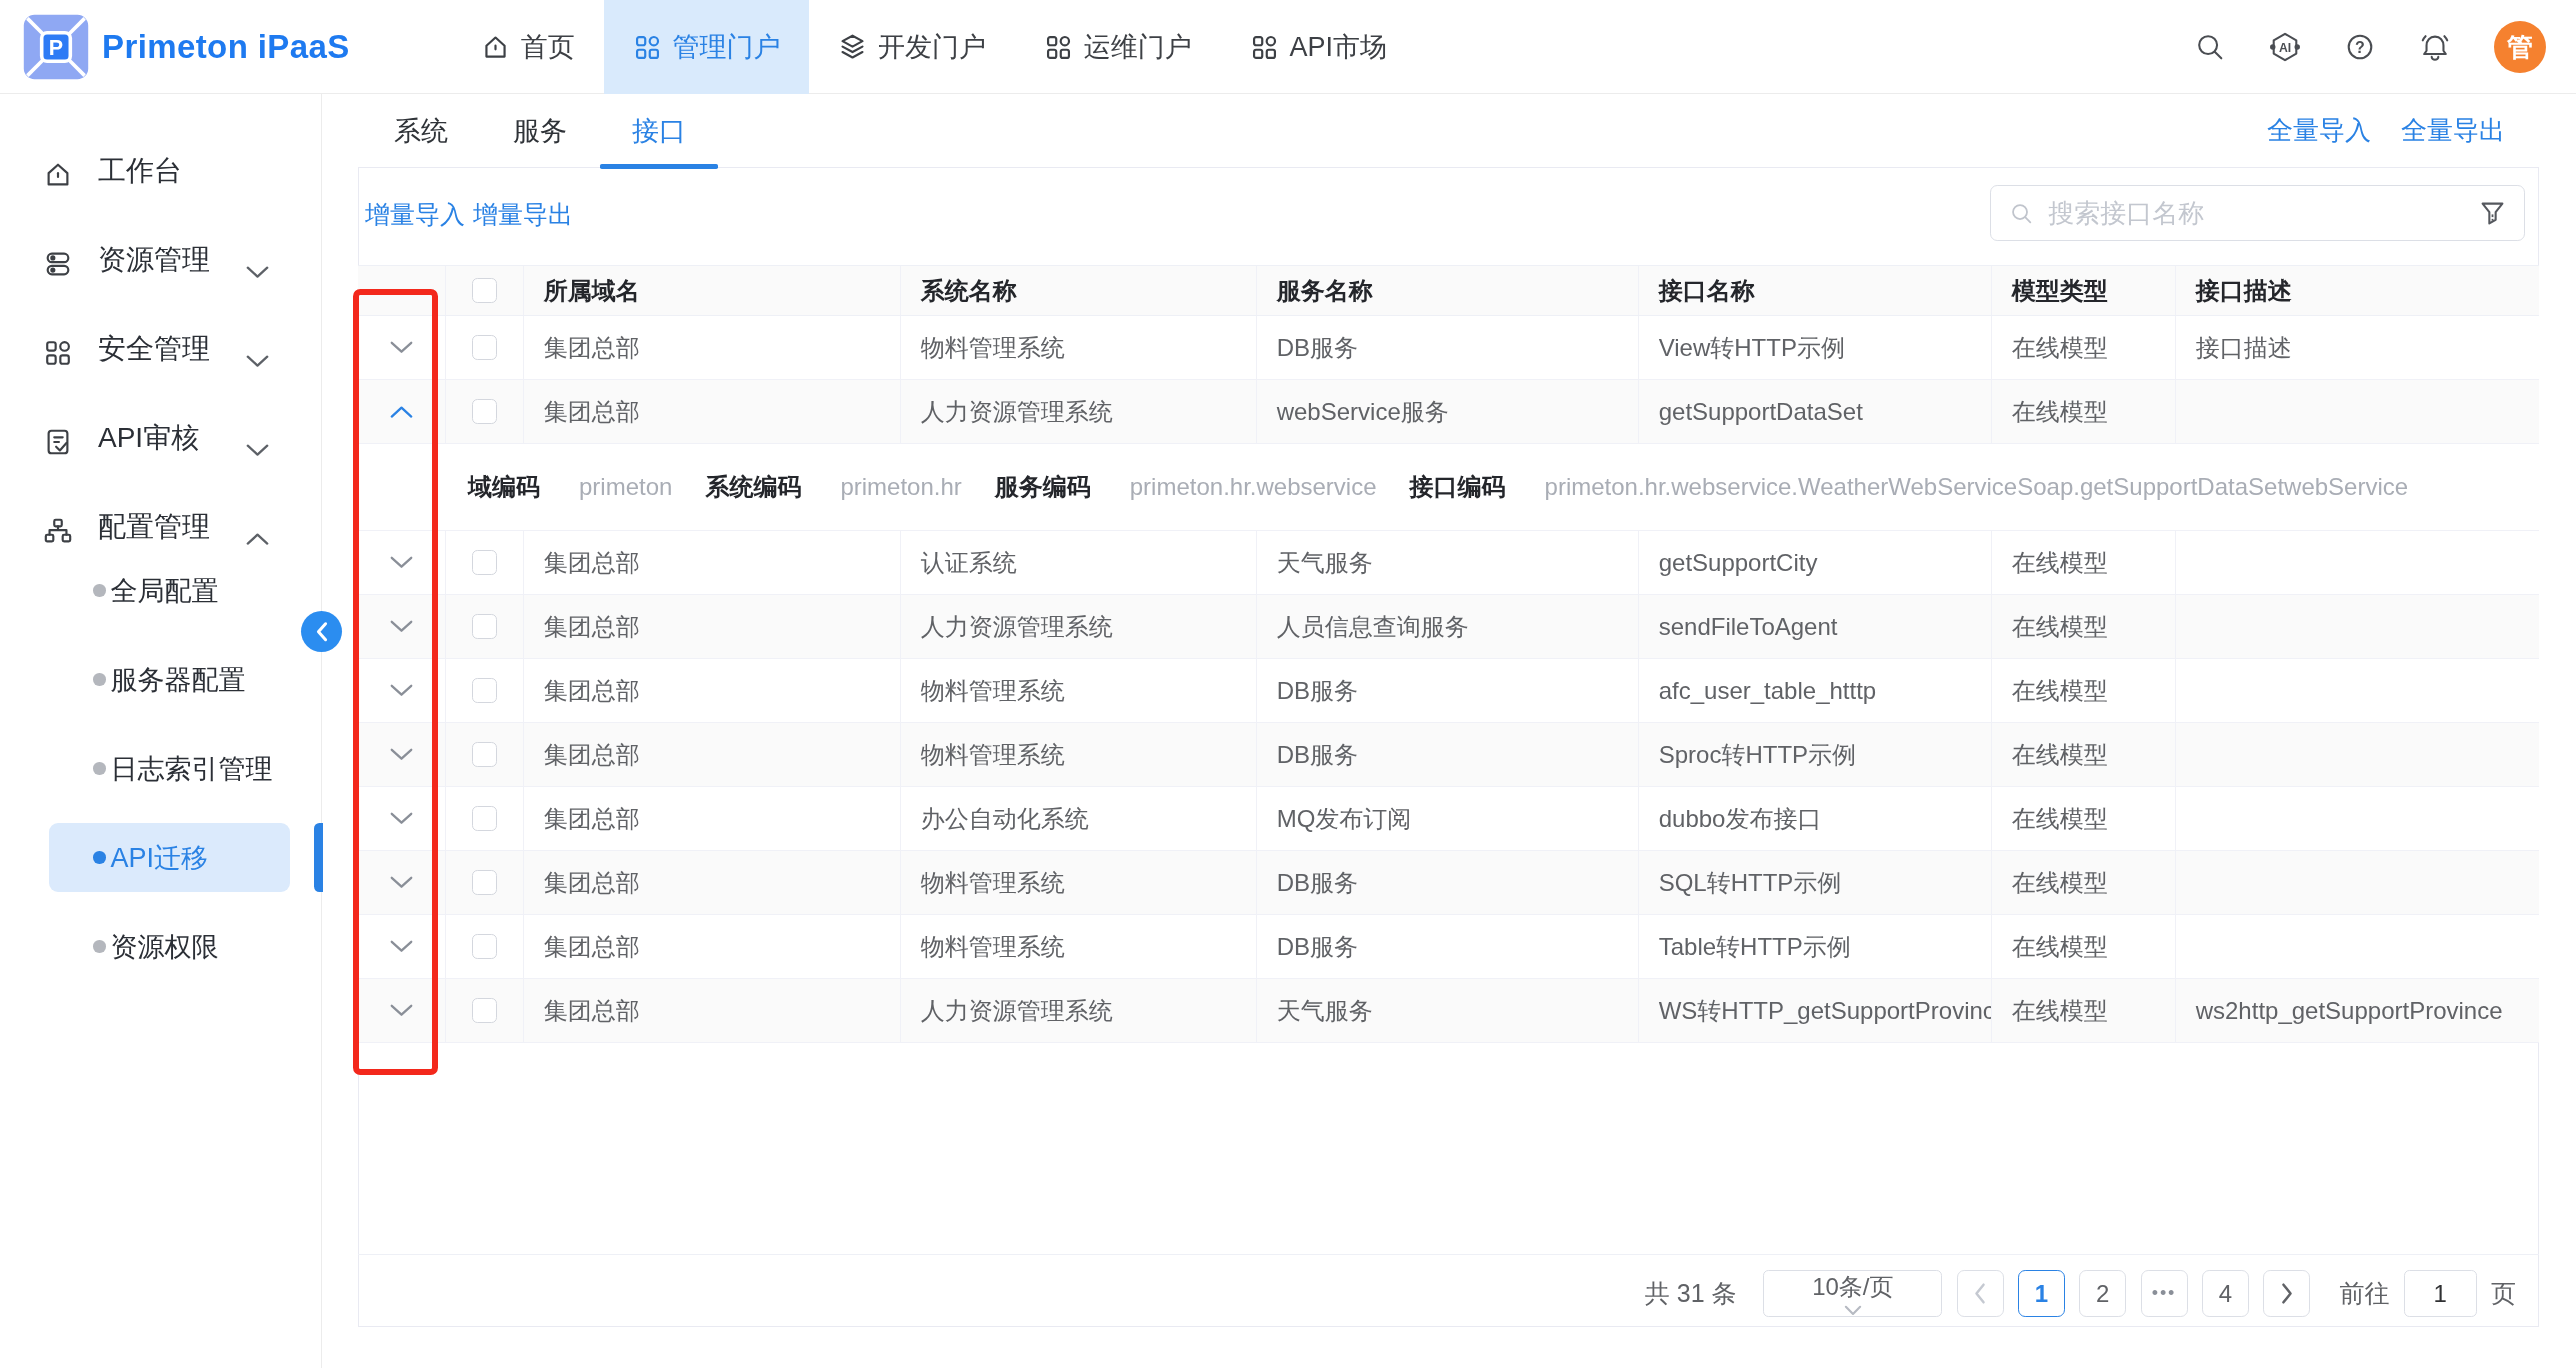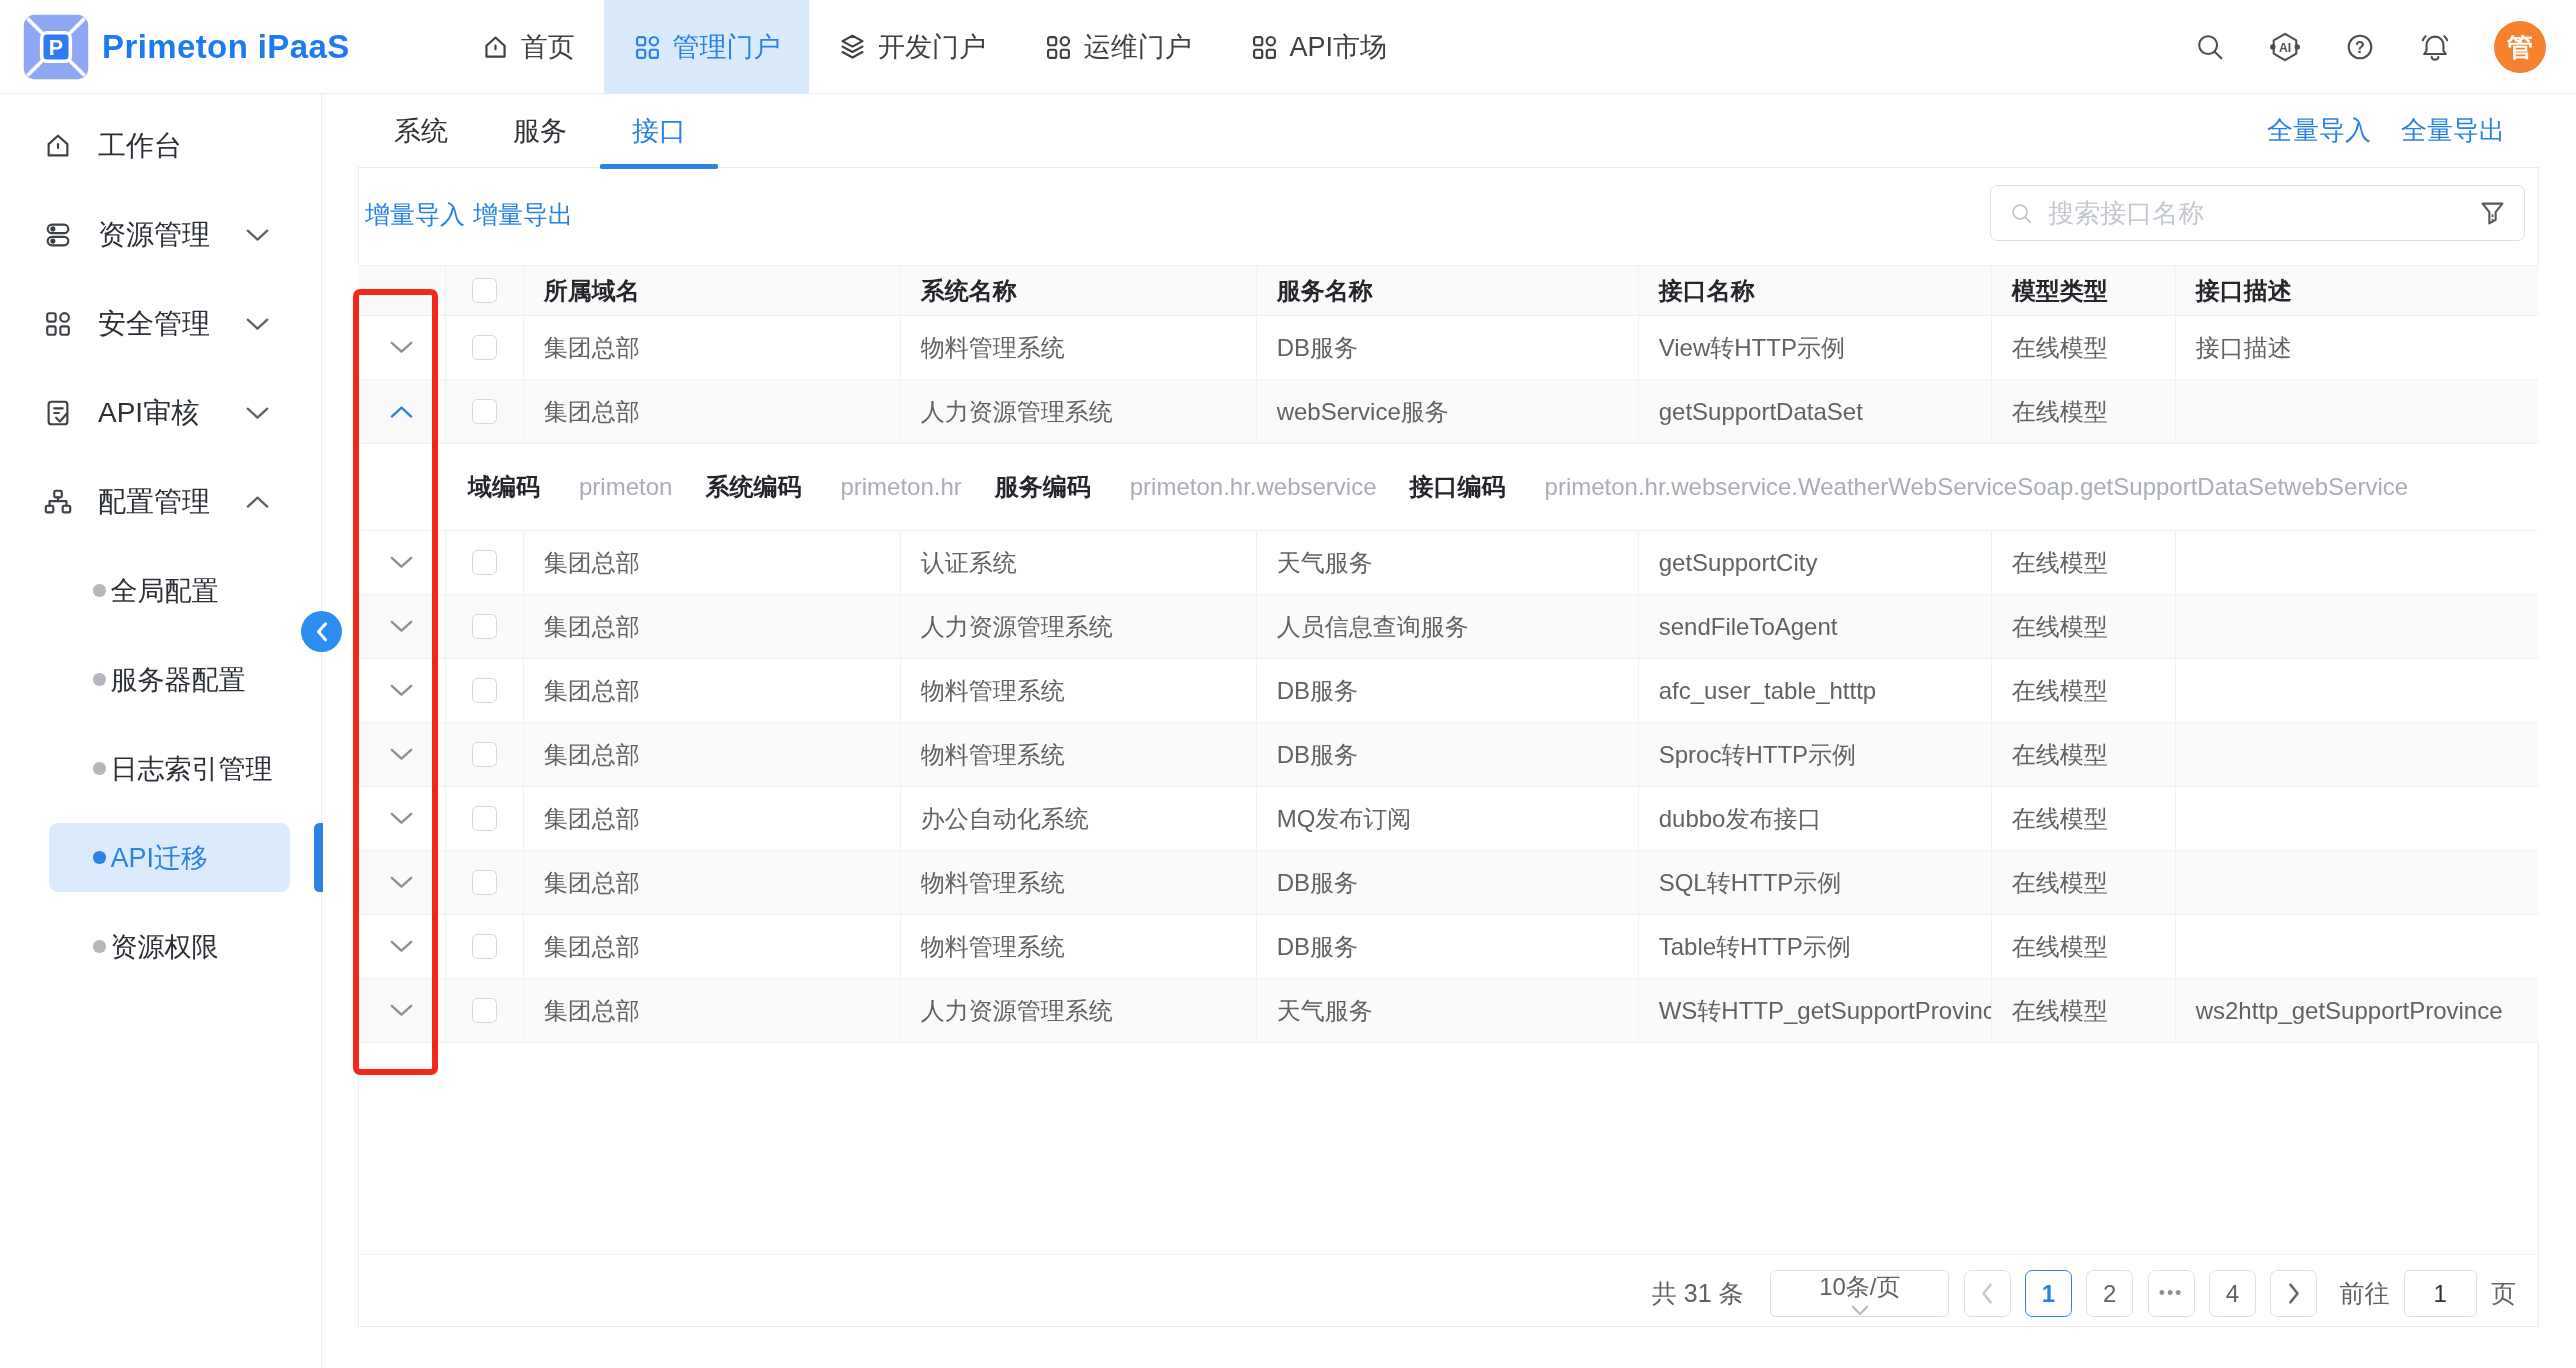--- a/index.html
+++ b/index.html
@@ -18,21 +18,21 @@
   .nav-item.active { background:#d9eafc; color:#2a82e4; }
   .nav-item.active svg { stroke:#2a82e4; }
   .top-icons { position:absolute; right:30px; top:0; height:94px; display:flex; align-items:center; gap:43px; }
   .top-icons svg { width:32px; height:32px; stroke:#4a4d52; fill:none; stroke-width:2.2; stroke-linecap:round; stroke-linejoin:round; }
   .avatar { width:52px; height:52px; border-radius:50%; background:#f5812f; color:#fff; font-size:26px;
             display:flex; align-items:center; justify-content:center; font-weight:bold; }
 
   
   .sidebar { position:absolute; left:0; top:94px; width:322px; height:1274px; background:#fff;
              border-right:1.8px solid #ececec; z-index:20; padding-top:7.2px; }
-  .side-item { position:relative; height:89px; display:flex; align-items:center; padding-left:43px; gap:25px;
+  .side-item { position:relative; height:89px; display:flex; align-items:flex-end; padding-left:43px; gap:25px;
                font-size:28px; color:#2b2f36; cursor:pointer; }
   .side-item svg.ic { width:30px; height:30px; stroke:#3d4045; fill:none; stroke-width:2.3; stroke-linecap:round; stroke-linejoin:round; }
   .side-item svg.chev { position:absolute; right:52px; width:23px; height:14.3px; stroke:#5d6167; fill:none; stroke-width:2.6; stroke-linecap:round; stroke-linejoin:round; }
   .side-item svg.chev.up { transform:rotate(180deg); }
   .sub-item { position:relative; height:89px; display:flex; align-items:center; padding-left:93px; gap:5px;
               font-size:27px; color:#2b2f36; cursor:pointer; }
   .sub-item .dot { width:12.5px; height:12.5px; border-radius:50%; background:#b4b7bd; flex:0 0 auto; position:relative; z-index:2; }
   .sub-item .lbl { position:relative; z-index:2; }
   .sub-item.active { color:#2a82e4; }
   .sub-item.active .dot { background:#2a82e4; }
@@ -95,21 +95,21 @@
   .page-size { width:179px; height:47px; border:1.8px solid #dcdfe6; border-radius:5.4px; display:flex; align-items:center;
                justify-content:space-between; padding:0 16px; font-size:24px; color:#606266; background:#fff; cursor:pointer;flex-direction:column; }
   .page-size svg { width:18px; height:10.7px; stroke:#b6bac2; fill:none; stroke-width:2.4; stroke-linecap:round; stroke-linejoin:round; }
   .pbtn { width:47px; height:47px; border:1.8px solid #dcdfe6; border-radius:7.2px; background:#fff; display:flex;
           align-items:center; justify-content:center; font-size:24px; color:#606266; cursor:pointer; }
   .pbtn.active { border-color:#2a82e4; color:#2a82e4; font-weight:bold; }
   .pbtn.ellipsis { font-size:18px; letter-spacing:1.8px; color:#8a8f98; }
   .pbtn svg { width:16px; height:23px; fill:none; stroke-width:2.8; stroke-linecap:round; stroke-linejoin:round; }
   .pbtn.prev svg { stroke:#c5c9d1; }
   .pbtn.next svg { stroke:#606266; }
-  .goto-label { margin-left:8px; }
+  .goto-label { margin-left:15px; }
   .goto-input { width:73px; height:47px; border:1.8px solid #dcdfe6; border-radius:5.4px; text-align:center; font-size:24px;
                 color:#303133; outline:none; font-family:"Liberation Sans","DejaVu Sans",sans-serif; }
 
   
   .annotation-rect { position:absolute; left:353px; top:289px; width:85px; height:786px; border:6.3px solid #f3281c;
                      border-radius:7.2px; z-index:60; pointer-events:none; }
 </style>
 </head>
 <body>
 

